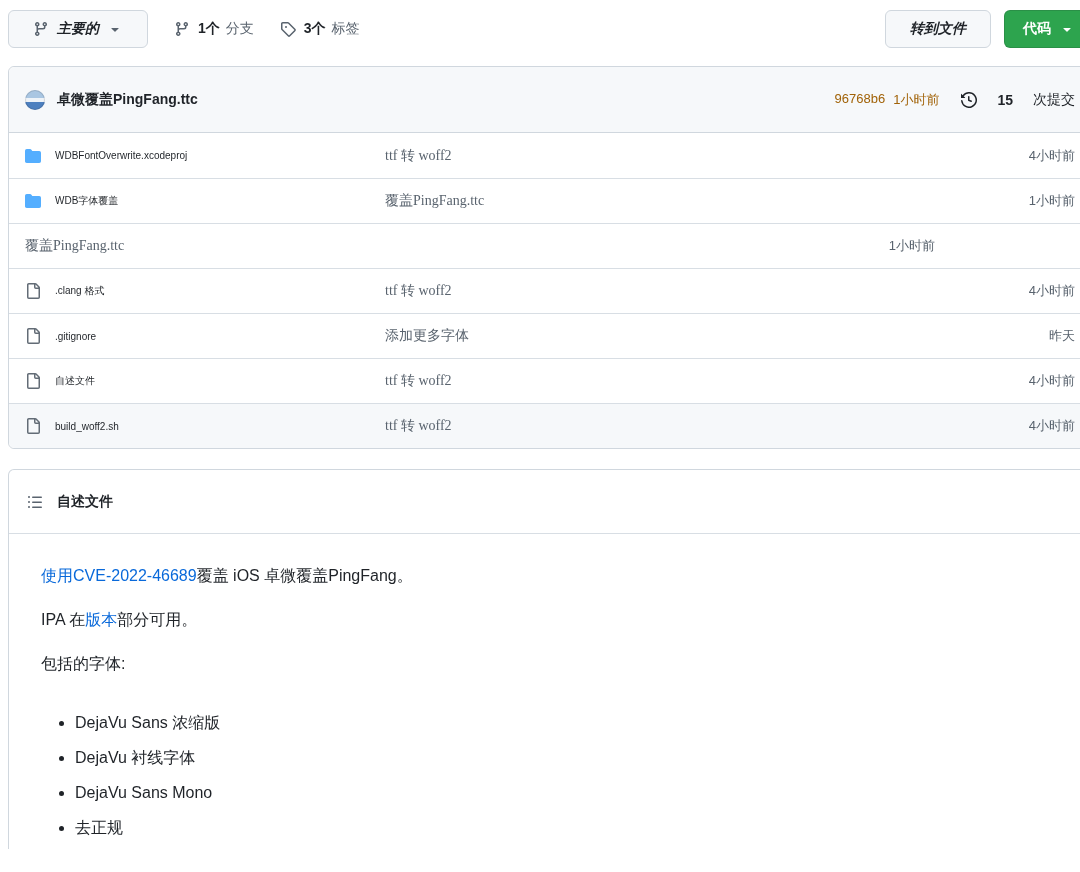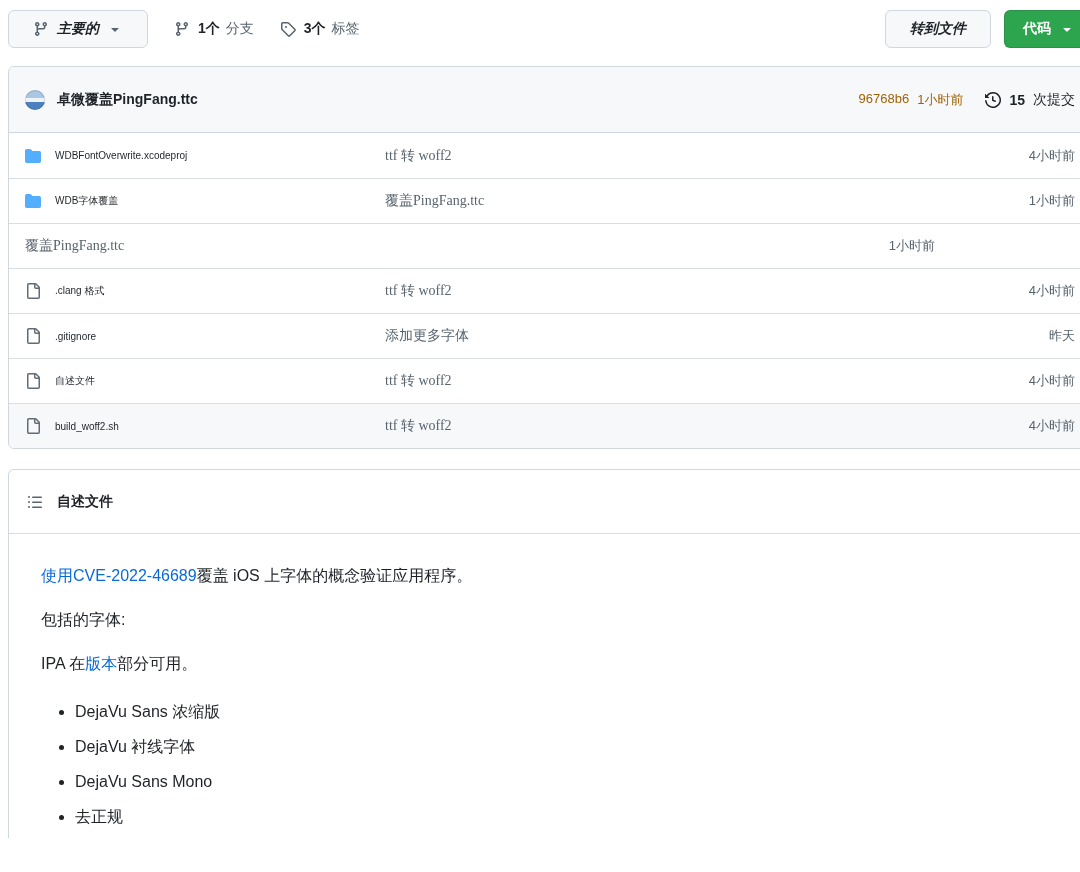--- a/index.html
+++ b/index.html
@@ -41,21 +41,21 @@
     background: #f6f8fa; border-bottom: 1px solid #d0d7de; border-radius: 6px 6px 0 0;
   }
   .avatar {
     width: 20px; height: 20px; border-radius: 50%; flex: none;
     background: linear-gradient(180deg, #a9c6e2 0%, #a9c6e2 38%, #eef3f8 38%, #eef3f8 58%, #4d80bf 58%, #4d80bf 100%);
     box-shadow: inset 0 0 0 1px rgba(31,35,40,0.15);
   }
   .commit-msg { margin-left: 12px; font-weight: 700; font-size: 14px; color: #1f2328; text-decoration: none; cursor: pointer; }
   .commit-right { margin-left: auto; display: flex; align-items: center; }
   .commit-sha-time { display: flex; gap: 8px; color: #a16207; font-size: 13px; cursor: pointer; }
-  .commit-history { display: flex; align-items: center; gap: 8px; margin-left: 22px; font-size: 14px; color: #1f2328; cursor: pointer; }
+  .commit-history { display: flex; align-items: center; gap: 20px; margin-left: 22px; font-size: 14px; color: #1f2328; cursor: pointer; }
   .commit-history .octicon { fill: #1f2328; }
   .commit-history .num { font-weight: 700; }
 
   .file-row {
     display: grid; grid-template-columns: 360px 1fr 140px; align-items: center;
     height: 45px; padding: 0 16px; border-top: 1px solid #d8dee4;
   }
   .file-row:first-of-type { border-top: none; }
   .file-row.alt { background: #f6f8fa; border-radius: 0 0 6px 6px; }
   .cell-name { display: flex; align-items: center; gap: 14px; min-width: 0; }
@@ -66,21 +66,21 @@
   .cell-time { text-align: right; font-size: 13px; color: #59636e; }
 
   
   .readme-card { margin-top: 20px; border-radius: 6px 6px 0 0; border-bottom: none; }
   .readme-header { display: flex; align-items: center; gap: 14px; height: 64px; padding: 0 18px; border-bottom: 1px solid #d8dee4; }
   .readme-header .octicon { fill: #59636e; }
   .readme-title { font-weight: 700; font-size: 14px; }
   .readme-body { padding: 30px 32px 8px; font-size: 16px; line-height: 1.55; }
   .readme-body p { margin: 0 0 19px; }
   .readme-body a { color: #0969da; text-decoration: none; cursor: pointer; }
-  .readme-body ul { margin: 24px 0 0; padding-left: 34px; }
+  .readme-body ul { margin: 35px 0 0; padding-left: 34px; }
   .readme-body li { margin-top: 10px; }
 </style>
 </head>
 <body>
 
 <div class="topbar">
   <button class="btn">
     <span>
       <svg class="octicon" width="16" height="16" viewBox="0 0 16 16">
           <path d="M9.5 3.25a2.25 2.25 0 1 1 3 2.122V6A2.5 2.5 0 0 1 10 8.5H6a1 1 0 0 0-1 1v1.128a2.251 2.251 0 1 1-1.5 0V5.372a2.25 2.25 0 1 1 1.5 0v1.836A2.493 2.493 0 0 1 6 7h4a1 1 0 0 0 1-1v-.628A2.25 2.25 0 0 1 9.5 3.25Zm-6 0a.75.75 0 1 0 1.5 0 .75.75 0 0 0-1.5 0Zm8.25-.75a.75.75 0 1 0 0 1.5.75.75 0 0 0 0-1.5ZM4.25 12a.75.75 0 1 0 0 1.5.75.75 0 0 0 0-1.5Z"></path>
@@ -238,23 +238,23 @@
   <div class="readme-header">
     <span>
       <svg class="octicon" width="16" height="16" viewBox="0 0 16 16">
           <path d="M5.75 2.5h8.5a.75.75 0 0 1 0 1.5h-8.5a.75.75 0 0 1 0-1.5Zm0 5h8.5a.75.75 0 0 1 0 1.5h-8.5a.75.75 0 0 1 0-1.5Zm0 5h8.5a.75.75 0 0 1 0 1.5h-8.5a.75.75 0 0 1 0-1.5ZM2 14a1 1 0 1 1 0-2 1 1 0 0 1 0 2Zm1-6a1 1 0 1 1-2 0 1 1 0 0 1 2 0ZM2 4a1 1 0 1 1 0-2 1 1 0 0 1 0 2Z"></path>
         </svg>
     </span>
     <span class="readme-title">自述文件</span>
   </div>
   <div class="readme-body">
     <div id="readme-paragraphs">
-        <p><a>使用CVE-2022-46689</a><span>覆盖 iOS 上字体的概念验证应用程序。</span></p>
+        <p><a>使用CVE-2022-46689</a><span>覆盖 iOS 卓微覆盖PingFang。</span></p>
+        <p><span>IPA 在</span><a>版本</a><span>部分可用。</span></p>
         <p><span>包括的字体:</span></p>
-        <p><span>IPA 在</span><a>版本</a><span>部分可用。</span></p>
       </div>
     <ul id="readme-list">
         <li>DejaVu Sans 浓缩版</li>
         <li>DejaVu 衬线字体</li>
         <li>DejaVu Sans Mono</li>
         <li>去正规</li>
       </ul>
   </div>
 </div>
 

